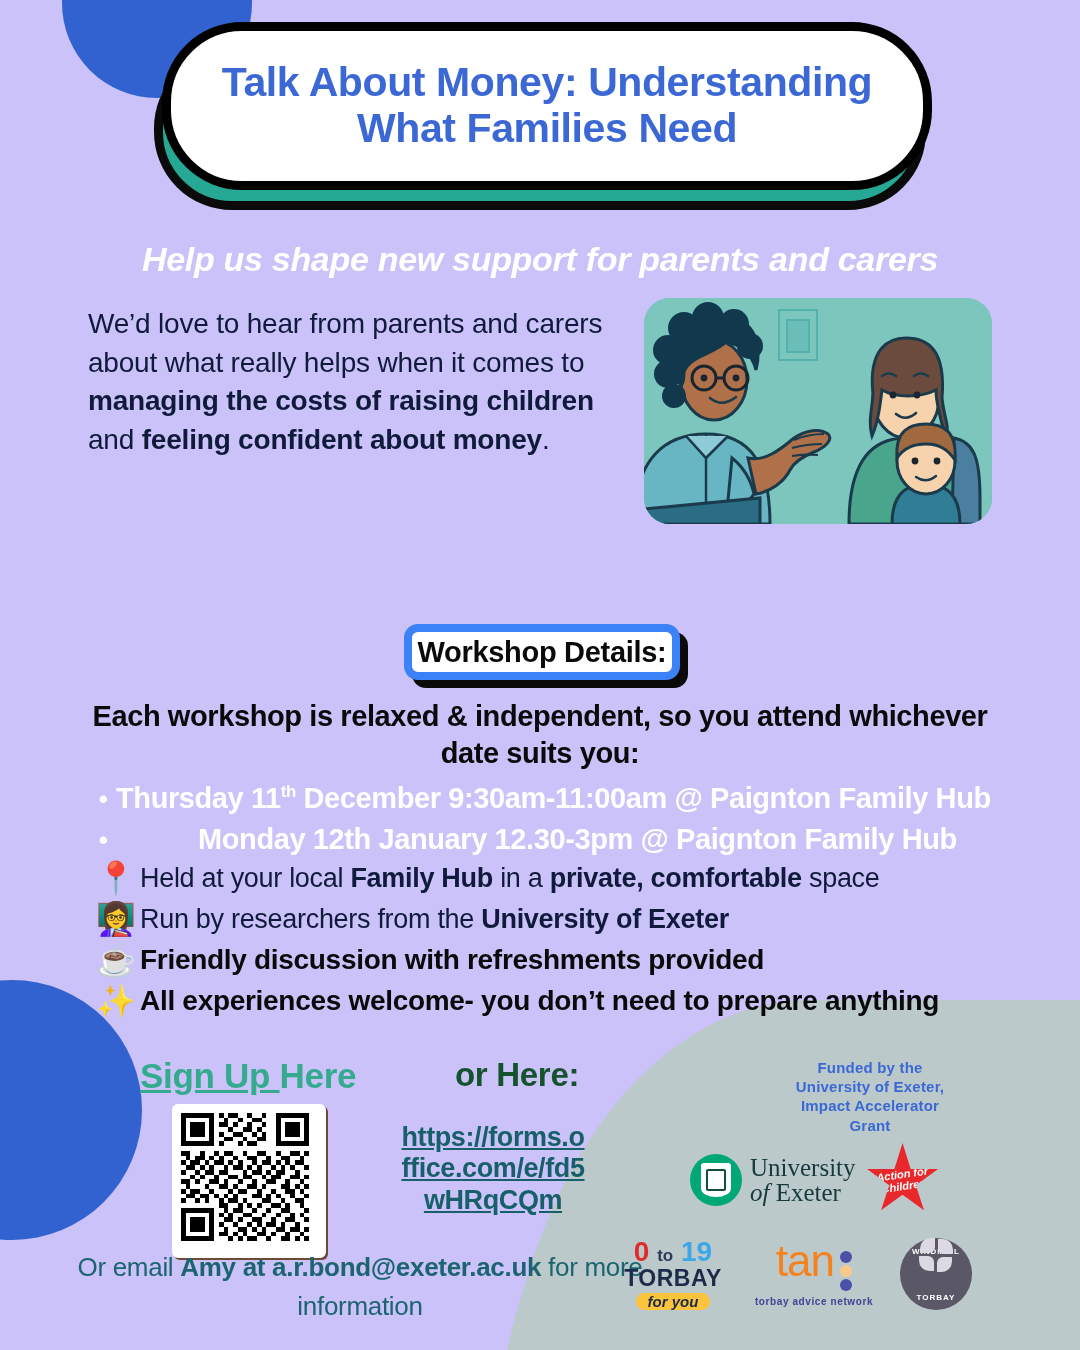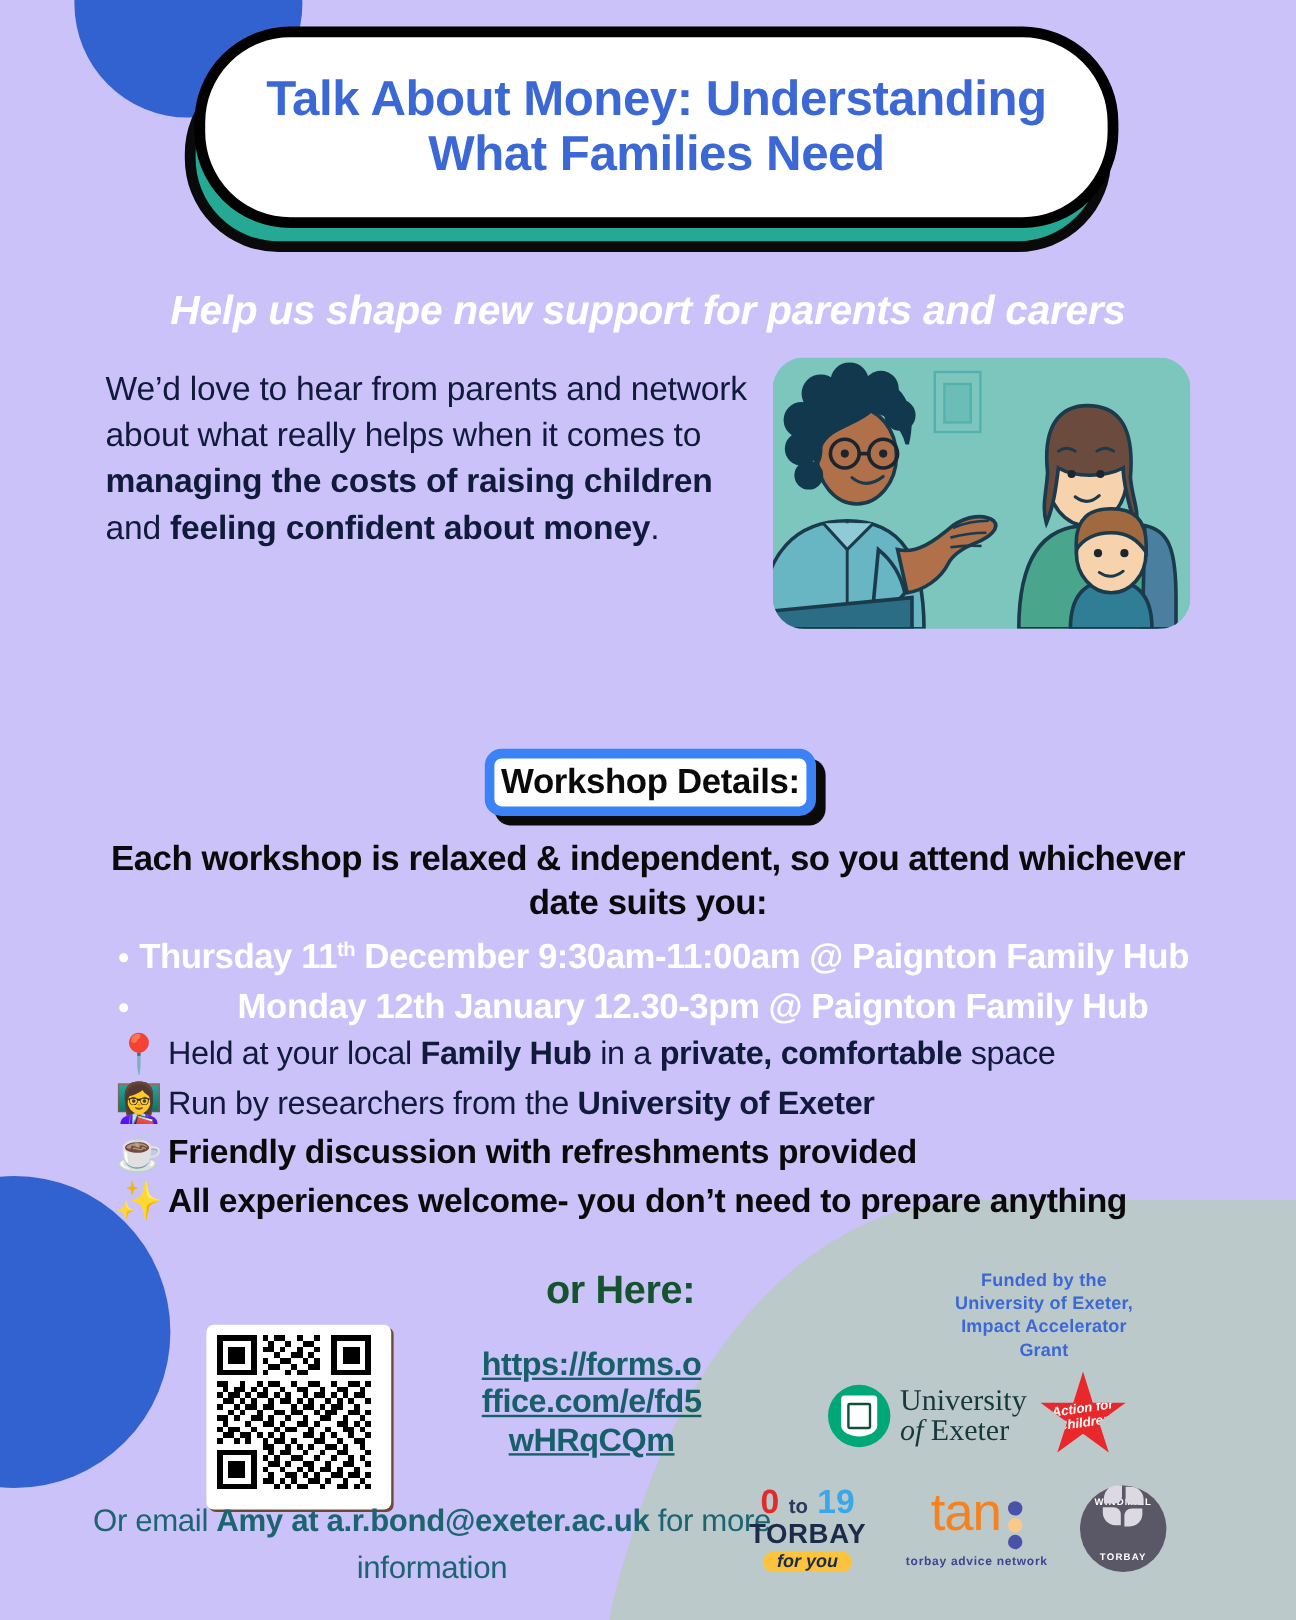--- a/index.html
+++ b/index.html
@@ -249,21 +249,21 @@
         <span>Talk About Money: Understanding</span><br>
         <span>What Families Need</span>
       </div>
     </div>
   </div>
 
   <div class="subtitle">Help us shape new support for parents and carers</div>
 
   <div class="intro">
     <p>
-      <span>We’d love to hear from parents and network about what really helps when it comes to </span><b>managing the costs of raising children</b><span> and </span><b>feeling confident about money</b><span>.</span>
+      <span>We’d love to hear from parents and carers about what really helps when it comes to </span><b>managing the costs of raising children</b><span> and </span><b>feeling confident about money</b><span>.</span>
     </p>
   </div>
 
   <div class="illus">
     <svg viewBox="0 0 348 226" width="348" height="226" xmlns="http://www.w3.org/2000/svg">
       <rect width="348" height="226" fill="#77c4bd"></rect>
       <rect x="0" y="0" width="348" height="226" fill="#7cc6be"></rect>
 
       <rect x="135" y="12" width="38" height="50" fill="none" stroke="#53b2ad" stroke-width="2"></rect>
       <rect x="143" y="22" width="22" height="32" fill="#6bbdb8" stroke="#53b2ad" stroke-width="2"></rect>
@@ -348,20 +348,23 @@
     <div class="feat bold">
       <span class="emo">☕</span>
       <span class="ftext">Friendly discussion with refreshments provided</span>
     </div>
     <div class="feat bold">
       <span class="emo">✨</span>
       <span class="ftext">All experiences welcome- you don’t need to prepare anything</span>
     </div>
   </div>
 
+  <div class="signup-head">
+    <u>Sign Up </u><span>Here</span>
+  </div>
   <div class="orhere">or Here:</div>
 
   <div class="qr">
     <svg viewBox="0 0 29 29" width="138" height="138" shape-rendering="crispEdges" xmlns="http://www.w3.org/2000/svg">
       <rect width="29" height="29" fill="#fff"></rect>
       <g fill="#000">
         <rect x="1" y="1" width="7" height="1"></rect>
           <rect x="1" y="7" width="7" height="1"></rect>
         <rect x="1" y="1" width="1" height="7"></rect>
           <rect x="7" y="1" width="1" height="7"></rect>

